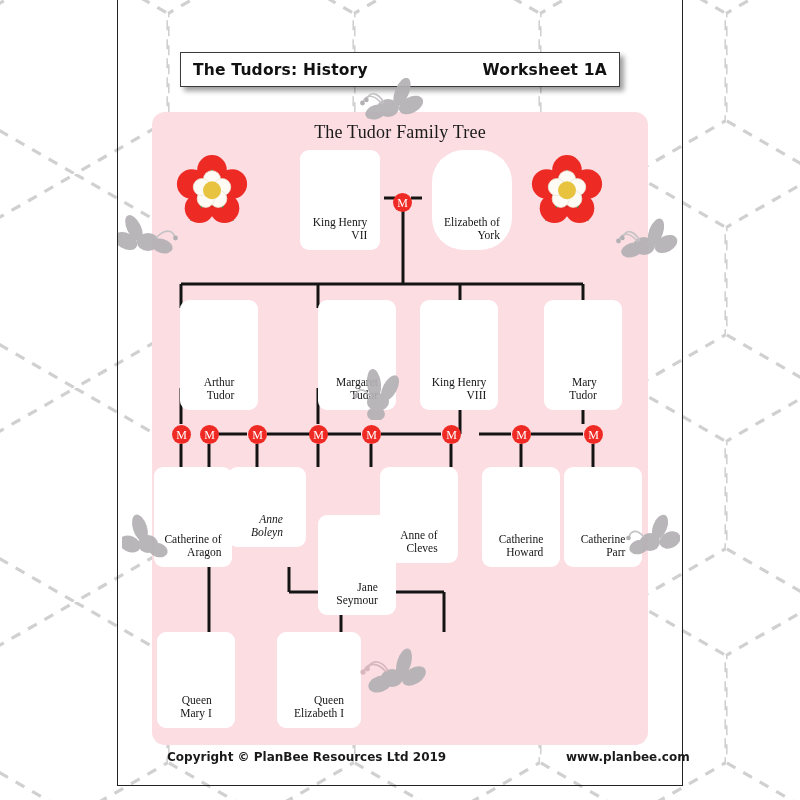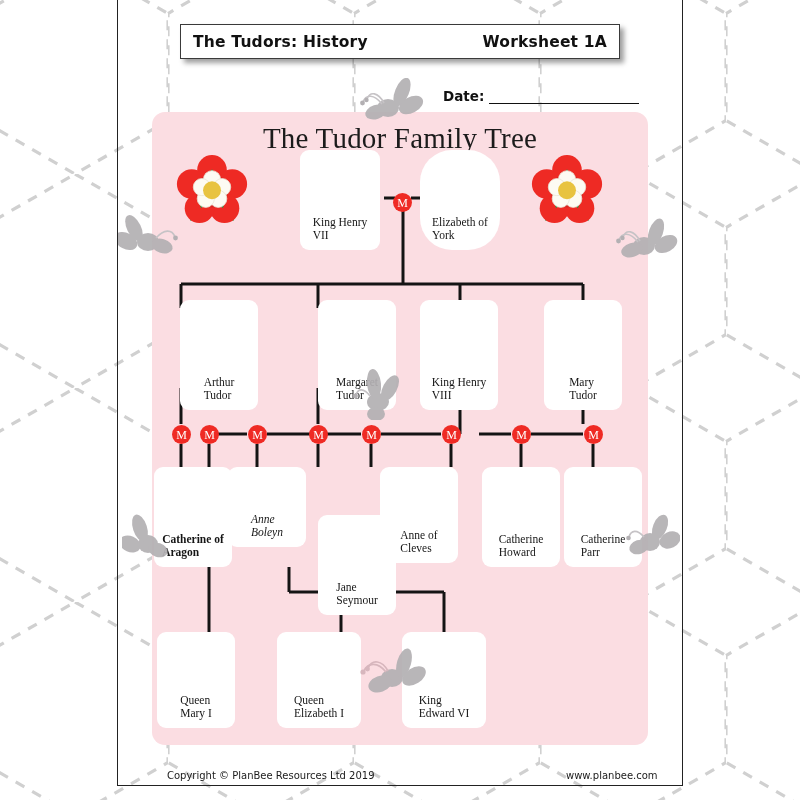--- a/index.html
+++ b/index.html
@@ -17,21 +17,21 @@
   
   .paper{
     position:absolute;left:117px;top:0px;width:566px;height:786px;
     background:transparent;
     border-left:1.4px solid #222;border-right:1.4px solid #222;border-bottom:1.4px solid #222;
     box-sizing:border-box;z-index:2;
   }
 
   
   .hdr-box{
-    position:absolute;left:180px;top:24px;width:440px;height:35px;
+    position:absolute;left:180px;top:52px;width:440px;height:35px;
     background:#fff;border:1.2px solid #3a3a3a;box-sizing:border-box;
     box-shadow:4px 4px 5px rgba(0,0,0,.38);
     z-index:6;
     display:flex;align-items:center;justify-content:space-between;
     padding:0 12px;
   }
   .hdr-t{
     font-family:"DejaVu Sans", sans-serif;
     font-weight:bold;font-size:15.5px;color:#111;letter-spacing:.2px;
     white-space:nowrap;
@@ -48,21 +48,21 @@
   #dateRow .rule{width:150px;}
 
   
   .panel{
     position:absolute;left:152px;top:112px;width:496px;height:633px;
     background:#fbdde2;border-radius:13px;z-index:3;
   }
 
   .tree-title{
     position:absolute;left:0;top:10px;width:100%;text-align:center;
-    font-family:"Liberation Serif", serif;font-size:29px;color:#1b1b1b;
+    font-family:"Liberation Serif", serif;font-size:18px;color:#1b1b1b;
     letter-spacing:.2px;z-index:5;
   }
 
   
   .rose{position:absolute;z-index:4;}
   #roseL{left:173px;top:152px;}
   #roseR{left:528px;top:152px;}
 
   
   .bunny{position:absolute;z-index:7;pointer-events:none;}
@@ -71,39 +71,39 @@
   .tree-lines{position:absolute;left:152px;top:112px;width:496px;height:633px;z-index:5;}
 
   
   .pbox{
     position:absolute;background:#fff;border-radius:9px;z-index:6;
     display:flex;align-items:flex-end;justify-content:center;
     box-sizing:border-box;padding-bottom:7px;
   }
   .pbox span{
     font-family:"Liberation Serif", serif;font-size:11.5px;color:#151515;
-    text-align:left;line-height:1.18;display:block;
+    text-align:right;line-height:1.18;display:block;
   }
   .pbox.gen1 span{font-size:11.5px;}
 
   
   .mnode{
     position:absolute;width:19px;height:19px;border-radius:50%;
     background:#ef2a24;z-index:8;
     display:flex;align-items:center;justify-content:center;
   }
   .mnode span{
     font-family:"Liberation Serif", serif;color:#fff;font-size:12px;line-height:1;
   }
 
   
   .foot{
     position:absolute;z-index:6;
-    font-family:"DejaVu Sans", sans-serif;font-weight:normal;
-    font-size:10px;color:#1a1a1a;white-space:nowrap;margin-top:20px;
+    font-family:"DejaVu Sans", sans-serif;font-weight:bold;
+    font-size:12px;color:#1a1a1a;white-space:nowrap;
   }
   #footL{left:167px;top:750px;}
   #footR{left:566px;top:750px;}
 </style>
 </head>
 <body>
 
 <div id="stage">
 
   <svg class="hexbg" viewBox="0 0 800 800" xmlns="http://www.w3.org/2000/svg">
@@ -119,24 +119,20 @@
     <rect x="0" y="0" width="800" height="800" fill="url(#hexpat)"></rect>
   </svg>
 
   <div class="paper"></div>
 
   <div class="hdr-box">
     <div class="hdr-t">The Tudors: History</div>
     <div class="hdr-t">Worksheet 1A</div>
   </div>
 
-  <div class="nd" id="dateRow">
-    <span class="lbl">Date:</span>
-    <span class="rule"></span>
-  </div>
 
   <div class="panel"></div>
 
   <div class="tree-title" style="top:122px;">The Tudor Family Tree</div>
 
   <svg class="rose" id="roseL" width="78" height="78" viewBox="0 0 100 100" xmlns="http://www.w3.org/2000/svg">
     <g>
       <g fill="#15a34a">
         <path d="M50 4 L61 21 L50 29 L39 21 Z"></path>
         <path d="M93 34 L83 52 L70 45 L73 31 Z"></path>
@@ -299,38 +295,38 @@
   <div class="mnode" style="left:584px;top:425px;">
       <span>M</span>
     </div>
   <div class="mnode" style="left:309px;top:425px;">
       <span>M</span>
     </div>
 
   <div class="pbox gen1" style="left:300px;top:150px;width:80px;height:100px;">
     <span>King Henry<br>VII</span>
   </div>
-  <div class="pbox gen1" style="left:420px;top:150px;width:80px;height:100px;border-radius:32px;">
+  <div class="pbox gen1" style="left:432px;top:150px;width:80px;height:100px;border-radius:32px;">
     <span>Elizabeth of<br>York</span>
   </div>
 
   <div class="pbox" style="left:180px;top:300px;width:78px;height:110px;">
     <span>Arthur<br>Tudor</span>
   </div>
   <div class="pbox" style="left:318px;top:300px;width:78px;height:110px;">
     <span>Margaret<br>Tudor</span>
   </div>
   <div class="pbox" style="left:420px;top:300px;width:78px;height:110px;">
     <span>King Henry<br>VIII</span>
   </div>
   <div class="pbox" style="left:544px;top:300px;width:78px;height:110px;">
     <span>Mary<br>Tudor</span>
   </div>
 
-  <div class="pbox" style="left:154px;top:467px;width:78px;height:100px;font-weight:bold;">
+  <div class="pbox" style="left:154px;top:467px;width:78px;height:100px;">
     <span>Catherine of<br>Aragon</span>
   </div>
   <div class="pbox" style="left:228px;top:467px;width:78px;height:80px;font-style:italic;">
     <span>Anne<br>Boleyn</span>
   </div>
   <div class="pbox" style="left:318px;top:467px;width:78px;height:100px;margin-top:48px;">
     <span>Jane<br>Seymour</span>
   </div>
   <div class="pbox" style="left:380px;top:467px;width:78px;height:96px;">
     <span>Anne of<br>Cleves</span>
@@ -340,23 +336,20 @@
   </div>
   <div class="pbox" style="left:564px;top:467px;width:78px;height:100px;">
     <span>Catherine<br>Parr</span>
   </div>
 
   <div class="pbox" style="left:157px;top:632px;width:78px;height:96px;">
     <span>Queen<br>Mary I</span>
   </div>
   <div class="pbox" style="left:277px;top:632px;width:84px;height:96px;">
     <span>Queen<br>Elizabeth I</span>
-  </div>
-  <div class="pbox" style="left:402px;top:632px;width:84px;height:96px;">
-    <span>King<br>Edward VI</span>
   </div>
 
   <svg class="bunny" style="left:352px;top:78px;" width="72" height="48" viewBox="0 0 72 48" xmlns="http://www.w3.org/2000/svg">
     <g fill="#b3b0b3" opacity="0.92">
       <ellipse cx="36" cy="30" rx="11" ry="9"></ellipse>
       <ellipse cx="50" cy="14" rx="7" ry="15" transform="rotate(22 50 14)"></ellipse>
       <ellipse cx="59" cy="27" rx="8" ry="13" transform="rotate(62 59 27)"></ellipse>
       <ellipse cx="24" cy="34" rx="11" ry="7" transform="rotate(-18 24 34)"></ellipse>
     </g>
     <g stroke="#c6c3c6" stroke-width="1.6" fill="none">

